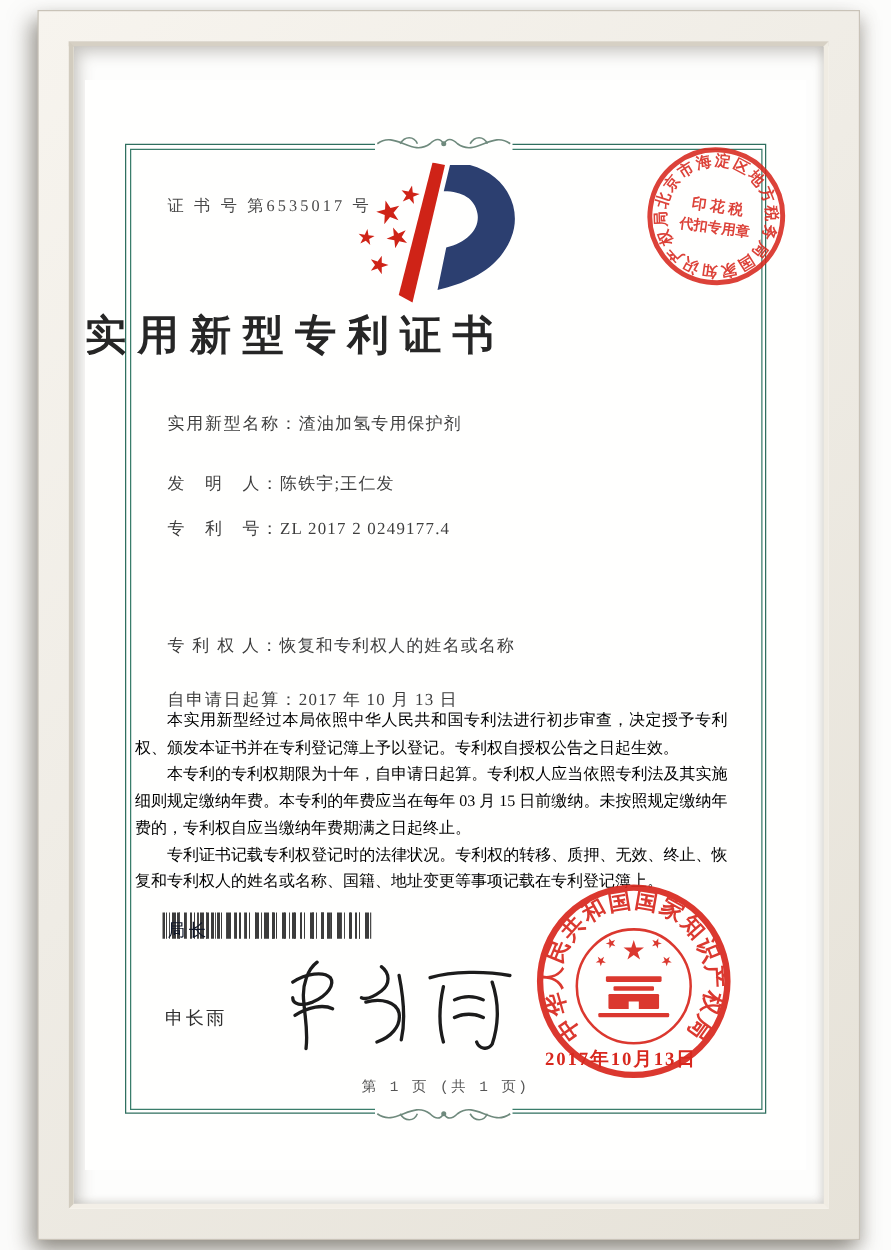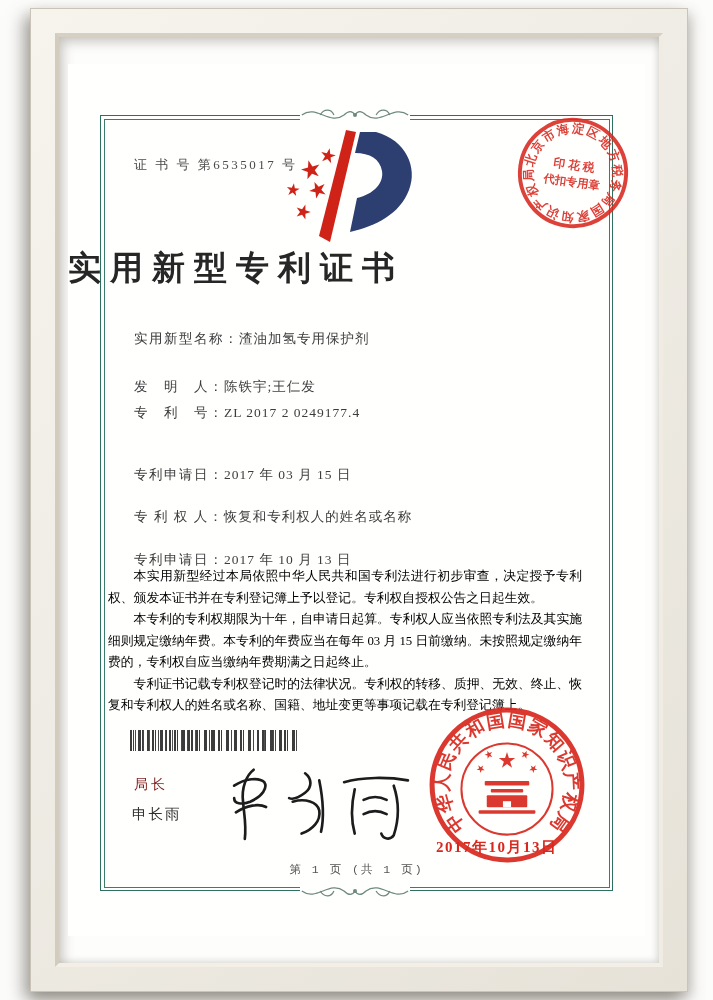--- a/index.html
+++ b/index.html
@@ -39,37 +39,37 @@
 
   
   .cert-no{position:absolute;left:66px;top:92px;font-size:13px;letter-spacing:2.5px;color:#4a4a4a;}
   .logo{position:absolute;left:210px;top:66px;width:150px;height:118px;}
   .cert-title{position:absolute;left:0;top:182px;width:577px;text-align:left;
     font-size:33px;font-weight:bold;letter-spacing:9px;color:#262626;}
 
   
   .field-row{position:absolute;left:66px;font-size:13.5px;letter-spacing:1px;color:#3d3d3d;white-space:nowrap;}
   .field-row .lbl{letter-spacing:1.5px;}
-  .f0{top:266px}.f1{top:314px}.f2{top:340px}.f3{top:402px}.f4{top:444px}.f5{top:487px}
+  .f0{top:266px}.f1{top:314px}.f2{top:350px}.f3{top:402px}.f4{top:444px}.f5{top:487px}
 
   
   .body-text{position:absolute;left:40px;top:502px;width:474px;
     font-size:12.8px;line-height:21.5px;text-align:justify;color:#000000;}
   .body-text p{margin:0;text-indent:2em;}
 
   
   .barcode{position:absolute;left:62px;top:666px;width:167px;height:21px;
     background:
       repeating-linear-gradient(90deg,#1b1b1b 0 2px,transparent 2px 3px,#1b1b1b 3px 4px,transparent 4px 8px,#1b1b1b 8px 11px,transparent 11px 13px,#282828 13px 14px,transparent 14px 17px,#1b1b1b 17px 19px,transparent 19px 22px),
       repeating-linear-gradient(90deg,transparent 0 5px,#2a2a2a 5px 6px,transparent 6px 12px,#1b1b1b 12px 14px,transparent 14px 19px,#333 19px 20px,transparent 20px 23px);
     opacity:.85;
   }
 
   
-  .director-title{position:absolute;left:66px;top:712px;font-size:14px;letter-spacing:3px;color:#7f1d1d;}
+  .director-title{position:absolute;left:66px;top:672px;font-size:14px;letter-spacing:3px;color:#0f172a;}
   .director-name{position:absolute;left:64px;top:741px;font-size:14.5px;letter-spacing:2px;color:#2f2f2f;font-weight:normal;}
   .signature{position:absolute;left:152px;top:694px;width:195px;height:90px;}
 
   
   .main-seal{position:absolute;left:358px;top:640px;width:162px;height:162px;opacity:.92;}
   .seal-date{position:absolute;left:368px;top:774px;font-size:15px;font-weight:bold;
     color:#d8281e;letter-spacing:1.5px;}
   .tax-seal{position:absolute;left:446px;top:50px;width:118px;height:118px;opacity:.88;transform:rotate(8deg);}
 
   .page-footer{position:absolute;left:0;top:798px;width:577px;text-align:center;
@@ -139,28 +139,25 @@
 
     <div class="field-row f0">
       <span class="lbl">实用新型名称：</span><span>渣油加氢专用保护剂</span>
     </div>
     <div class="field-row f1">
       <span class="lbl">发　明　人：</span><span>陈铁宇;王仁发</span>
     </div>
     <div class="field-row f2">
       <span class="lbl">专　利　号：</span><span>ZL 2017 2 0249177.4</span>
     </div>
-    <div class="field-row f3">
-      <span class="lbl">专利申请日：</span><span>2017 年 03 月 15 日</span>
-    </div>
     <div class="field-row f4">
       <span class="lbl">专 利 权 人：</span><span>恢复和专利权人的姓名或名称</span>
     </div>
     <div class="field-row f5">
-      <span class="lbl">专利申请日：</span><span>2017 年 10 月 13 日</span>
+      <span class="lbl">自申请日起算：</span><span>2017 年 10 月 13 日</span>
     </div>
 
     <div class="body-text">
       <p>本实用新型经过本局依照中华人民共和国专利法进行初步审查，决定授予专利权、颁发本证书并在专利登记簿上予以登记。专利权自授权公告之日起生效。</p>
       <p>本专利的专利权期限为十年，自申请日起算。专利权人应当依照专利法及其实施细则规定缴纳年费。本专利的年费应当在每年 03 月 15 日前缴纳。未按照规定缴纳年费的，专利权自应当缴纳年费期满之日起终止。</p>
       <p>专利证书记载专利权登记时的法律状况。专利权的转移、质押、无效、终止、恢复和专利权人的姓名或名称、国籍、地址变更等事项记载在专利登记簿上。</p>
     </div>
 
     <div class="barcode"></div>
 

